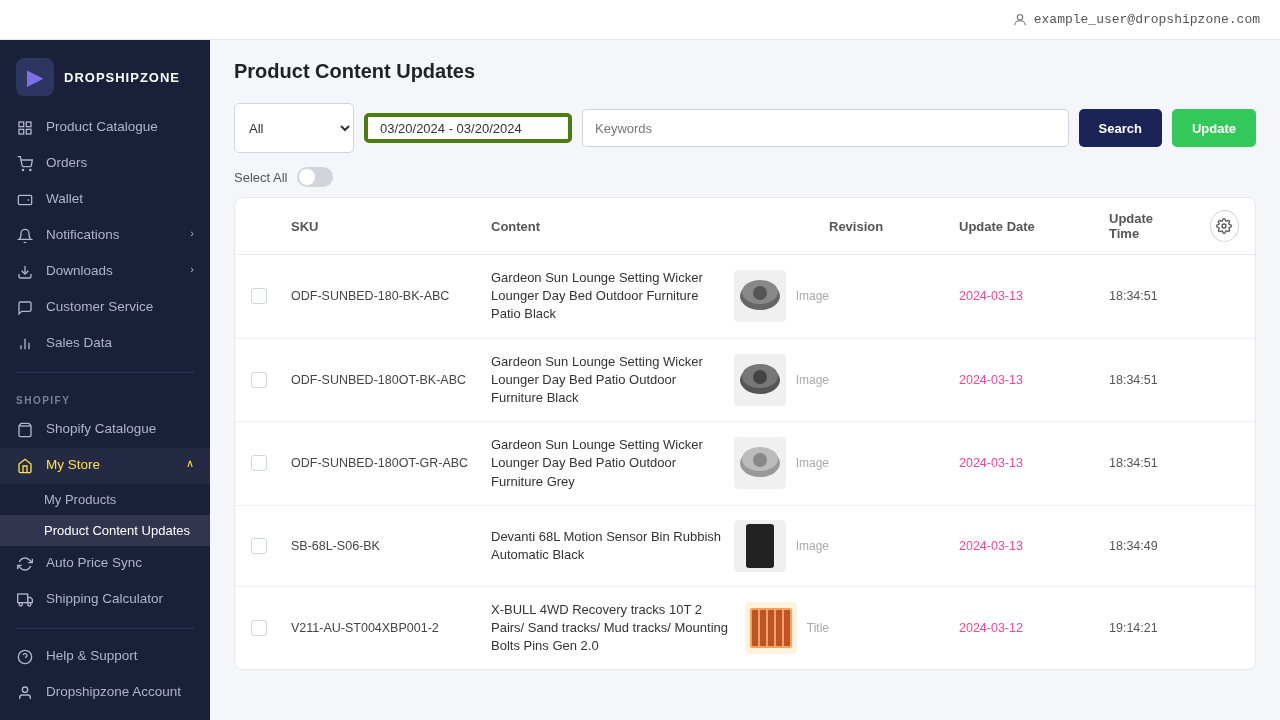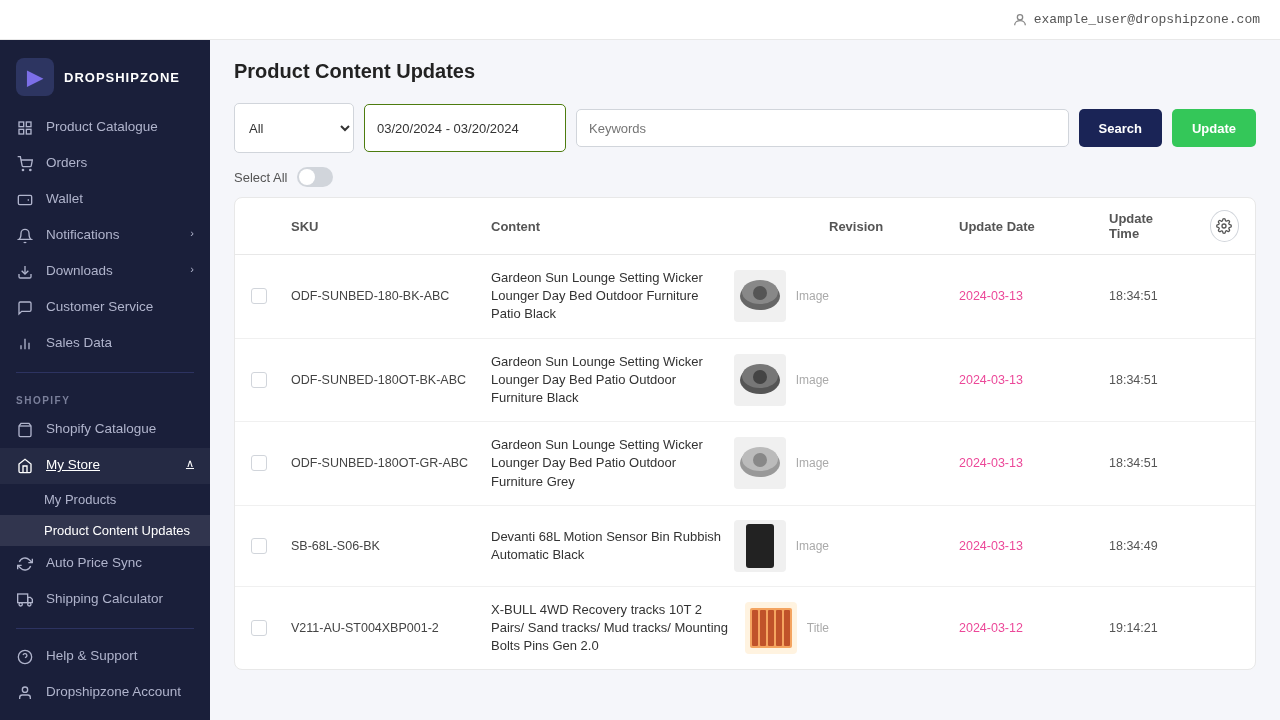--- a/index.html
+++ b/index.html
@@ -77,21 +77,21 @@
     .sidebar-item {
       display: flex;
       gap: 12px;
       padding: 9px 16px;
       cursor: pointer;
       color: #b0b4cc;
       font-size: 13.5px;
       transition: background 0.15s;
       position: relative;
     }
-    .sidebar-item.active { color: #ffffff; background: rgba(255,255,255,0.05); text-decoration: underline; }
+    .sidebar-item.active { color: #fde047; background: rgba(255,255,255,0.05); }
     .sidebar-item .icon { width: 18px; height: 18px; display: flex; align-items: center; justify-content: center; flex-shrink: 0; }
     .sidebar-item .chevron { margin-left: auto; font-size: 11px; }
 
     .sidebar-sub-item {
       display: flex;
       align-items: center;
       padding: 8px 16px 8px 44px;
       cursor: pointer;
       color: #b0b4cc;
       font-size: 13px;
@@ -127,22 +127,22 @@
       border: 1px solid #d1d5db;
       border-radius: 5px;
       background: #fff;
       padding: 0 10px;
       font-size: 13px;
       color: #333;
       min-width: 120px;
       cursor: pointer;
     }
     .filter-date {
-      height: 48px;
-      border: 1px solid #4d7c0f;
+      height: 30px;
+      border: 4px solid #4d7c0f;
       border-radius: 5px;
       background: #fff;
       padding: 0 12px;
       font-size: 13px;
       color: #333;
       min-width: 200px;
     }
     .filter-keywords {
       height: 38px;
       border: 1px solid #d1d5db;

